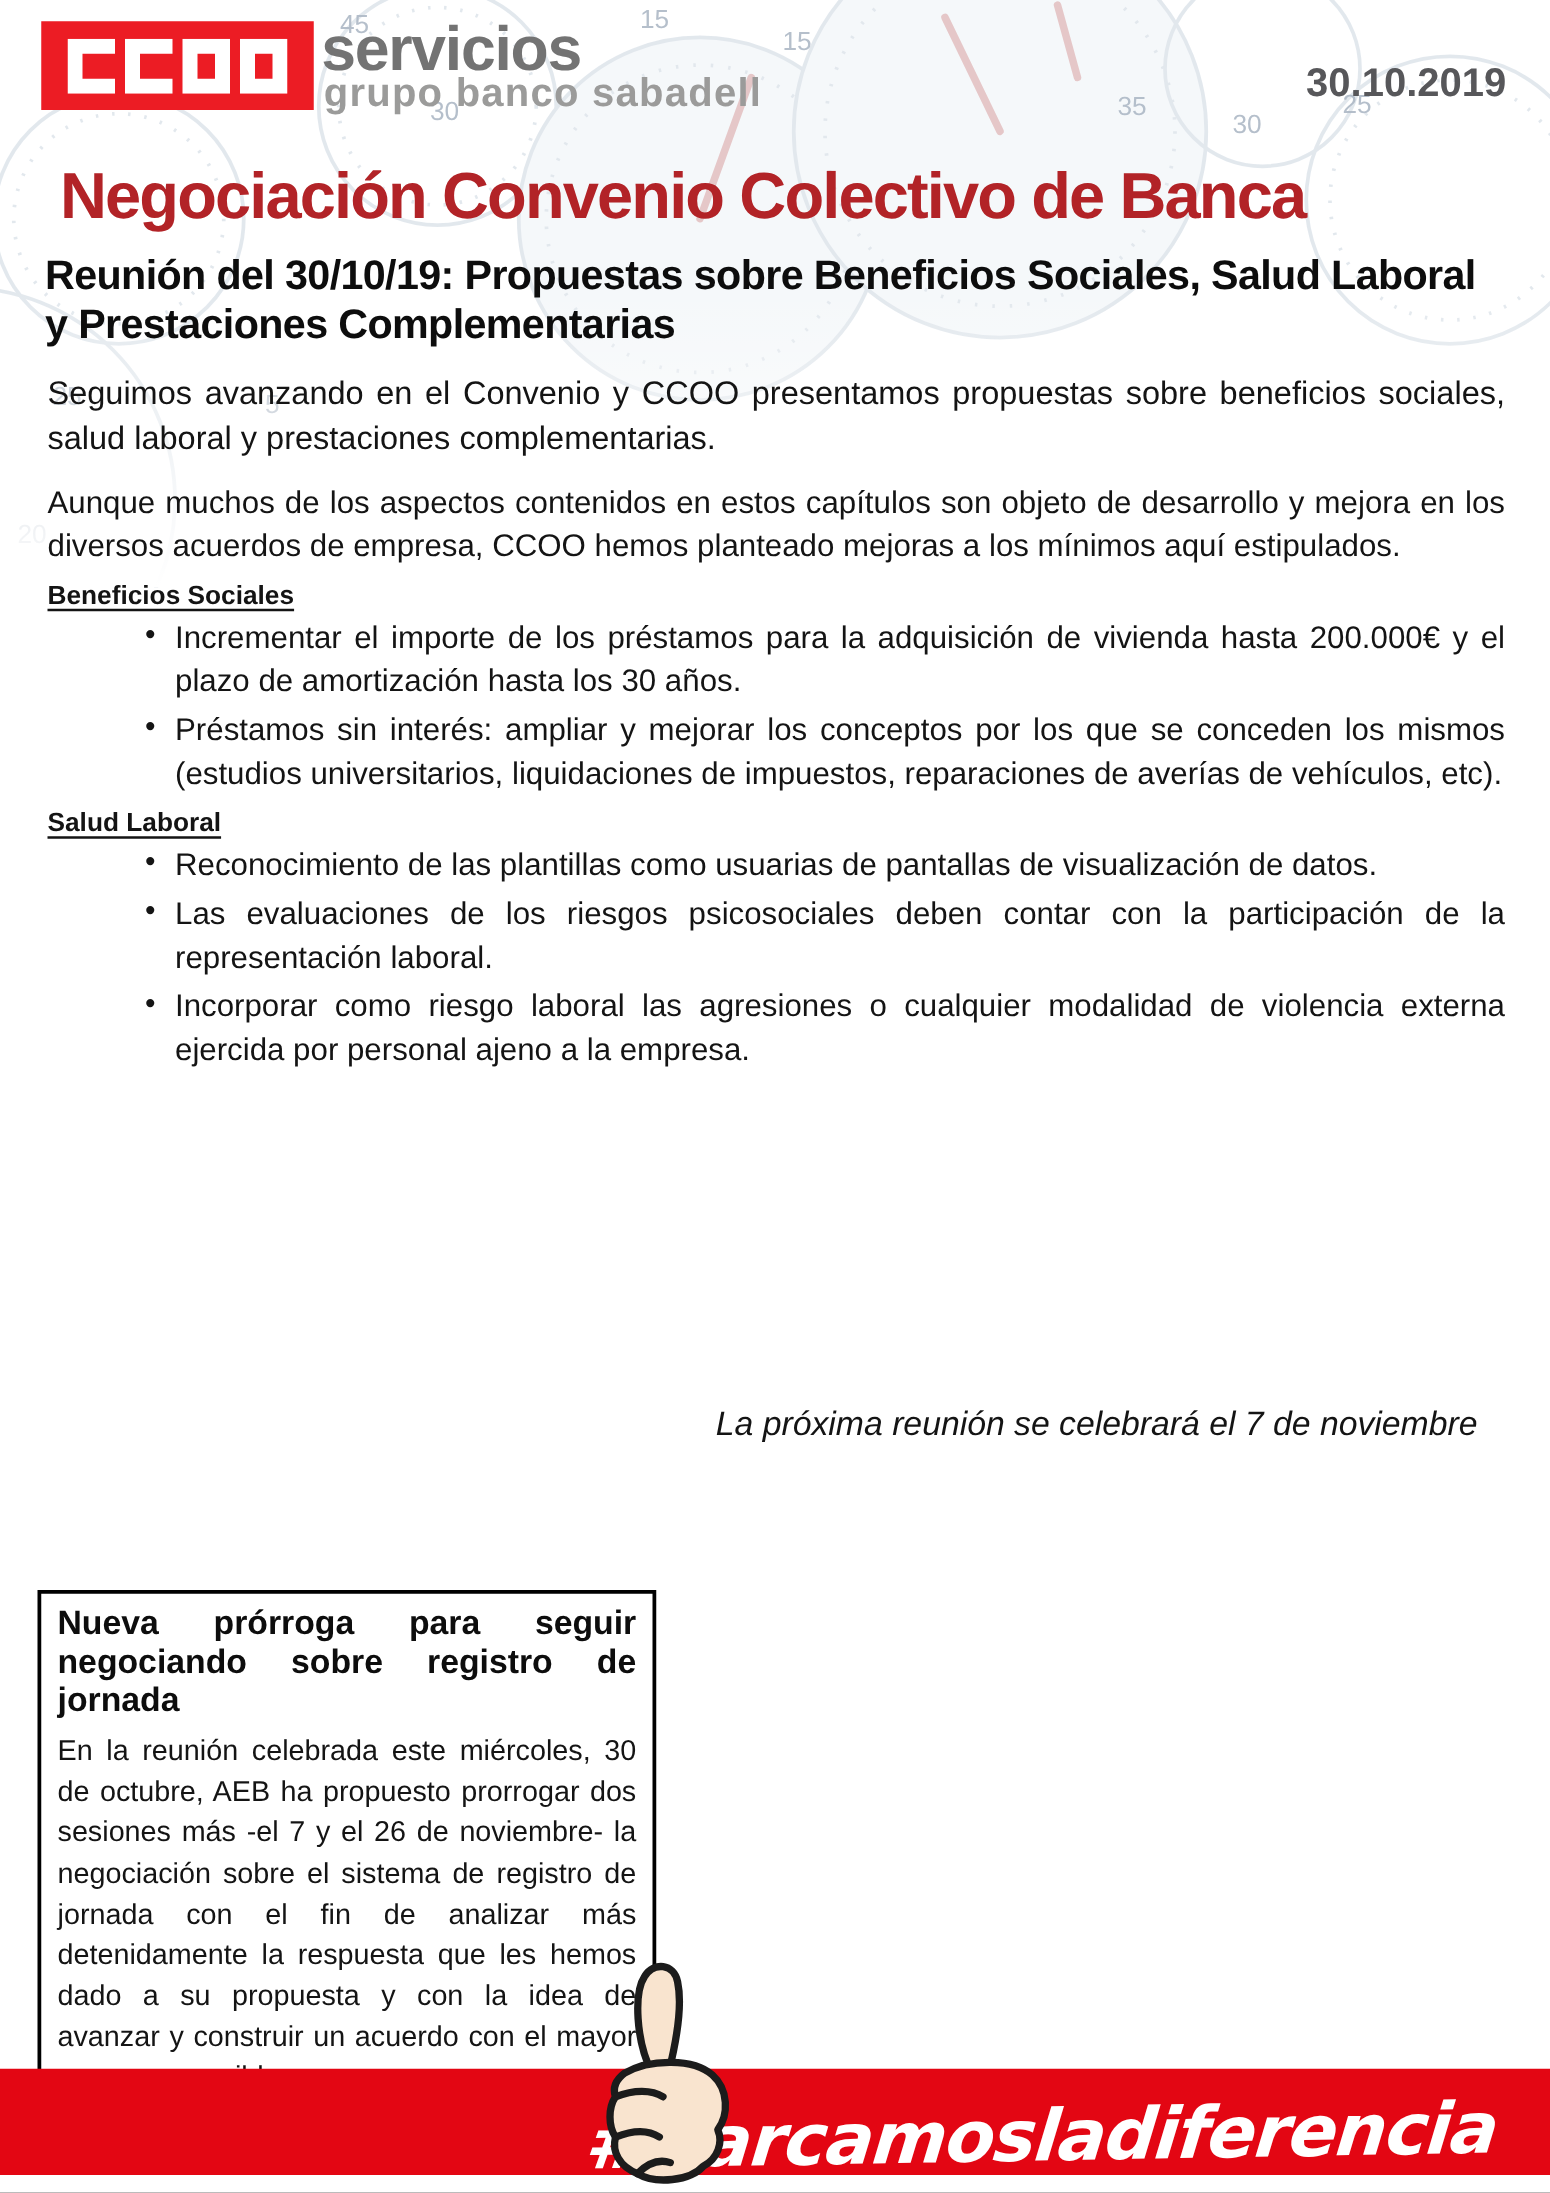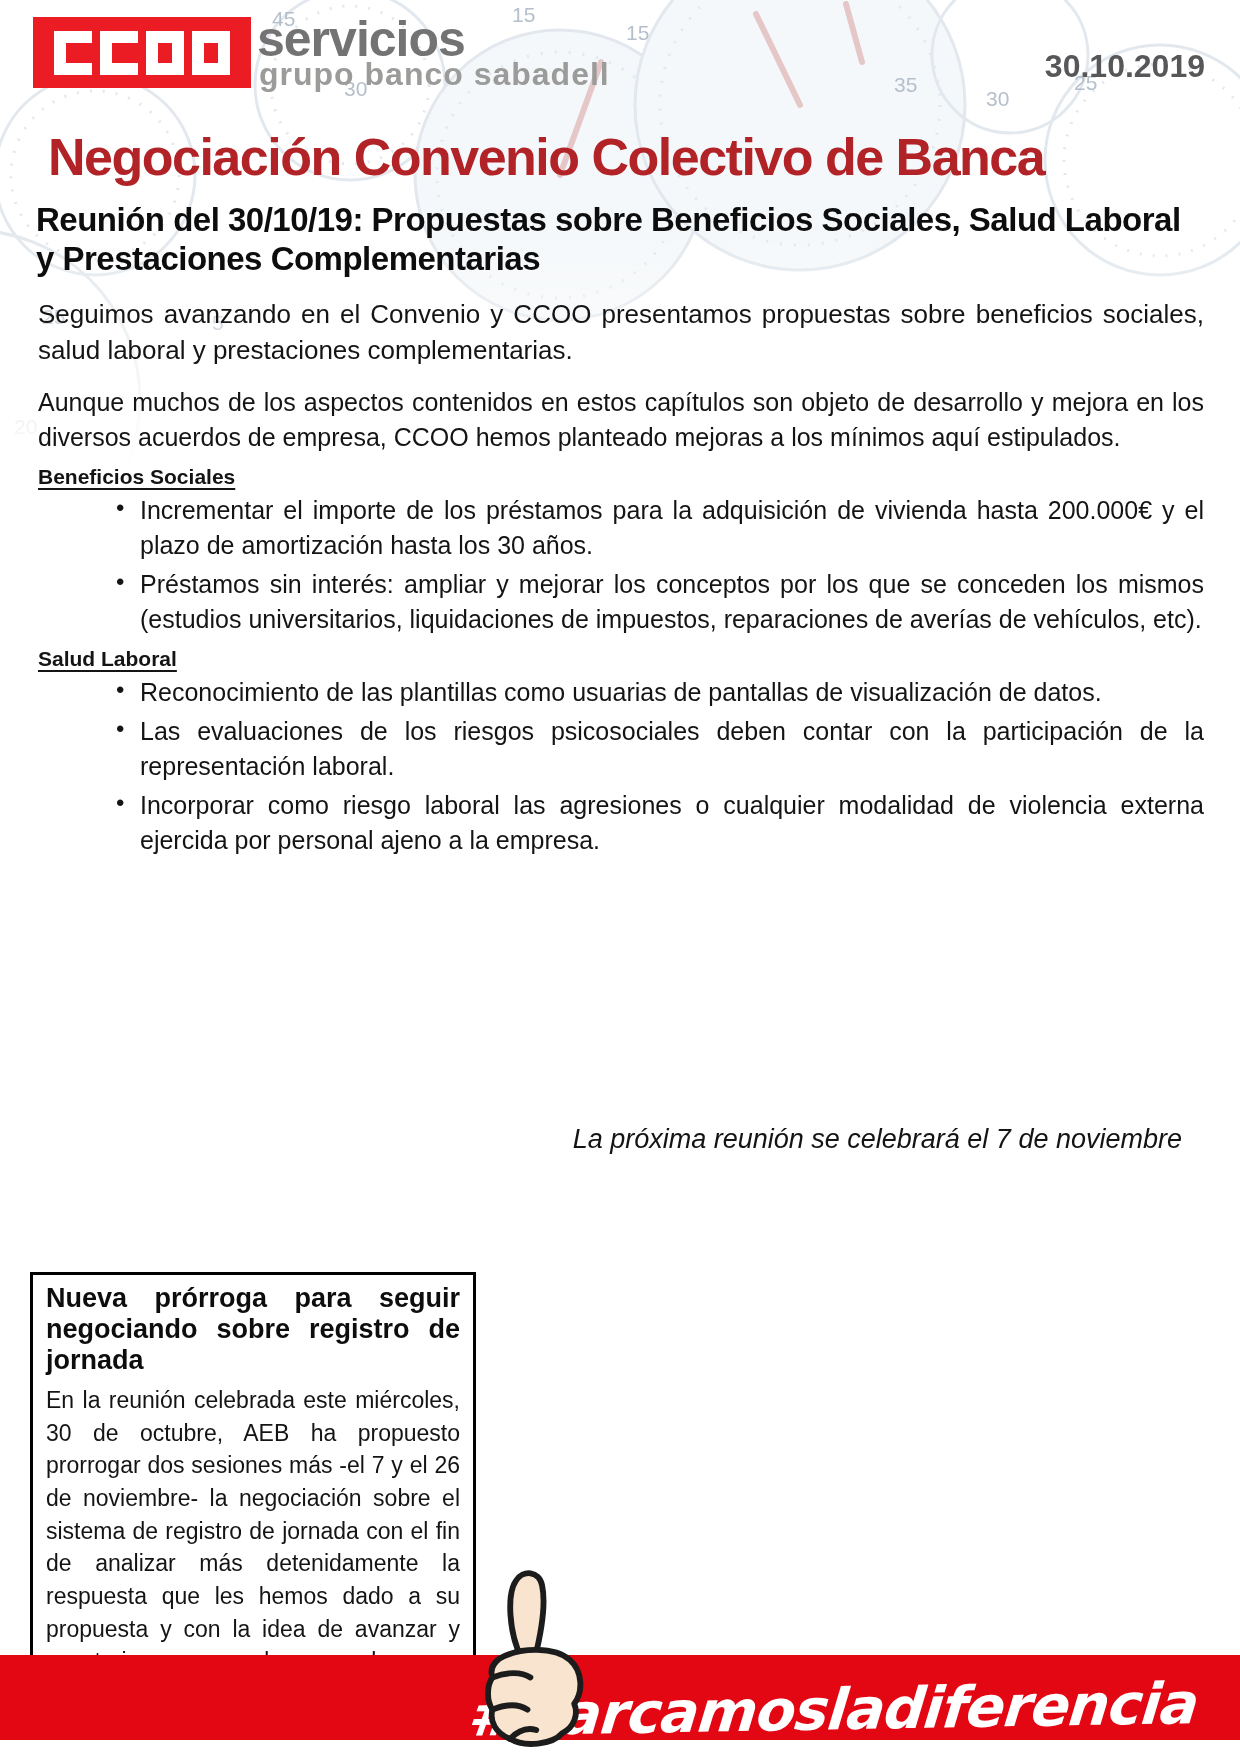--- a/index.html
+++ b/index.html
@@ -59,21 +59,21 @@
   }
   ul.blist li::before{
     content:"•";position:absolute;left:78px;top:-2px;font-size:24px;color:#141414;
   }
   .next-meeting{
     position:absolute;right:58px;top:1124px;z-index:2;
     font-style:italic;font-size:27px;color:#141414;
   }
   
   .info-box{
-    position:absolute;left:30px;top:1272px;width:446px;z-index:2;
+    position:absolute;left:30px;top:1272px;width:495px;z-index:2;
     border:3px solid #000;box-sizing:border-box;
     padding:8px 13px 14px 13px;background:#fff;
   }
   .info-box h3{
     margin:0 0 8px 0;font-size:27px;line-height:1.15;font-weight:bold;
     text-align:justify;color:#0d0d0d;
   }
   .info-box p{
     margin:0;font-size:23px;line-height:1.42;text-align:justify;color:#141414;
   }

